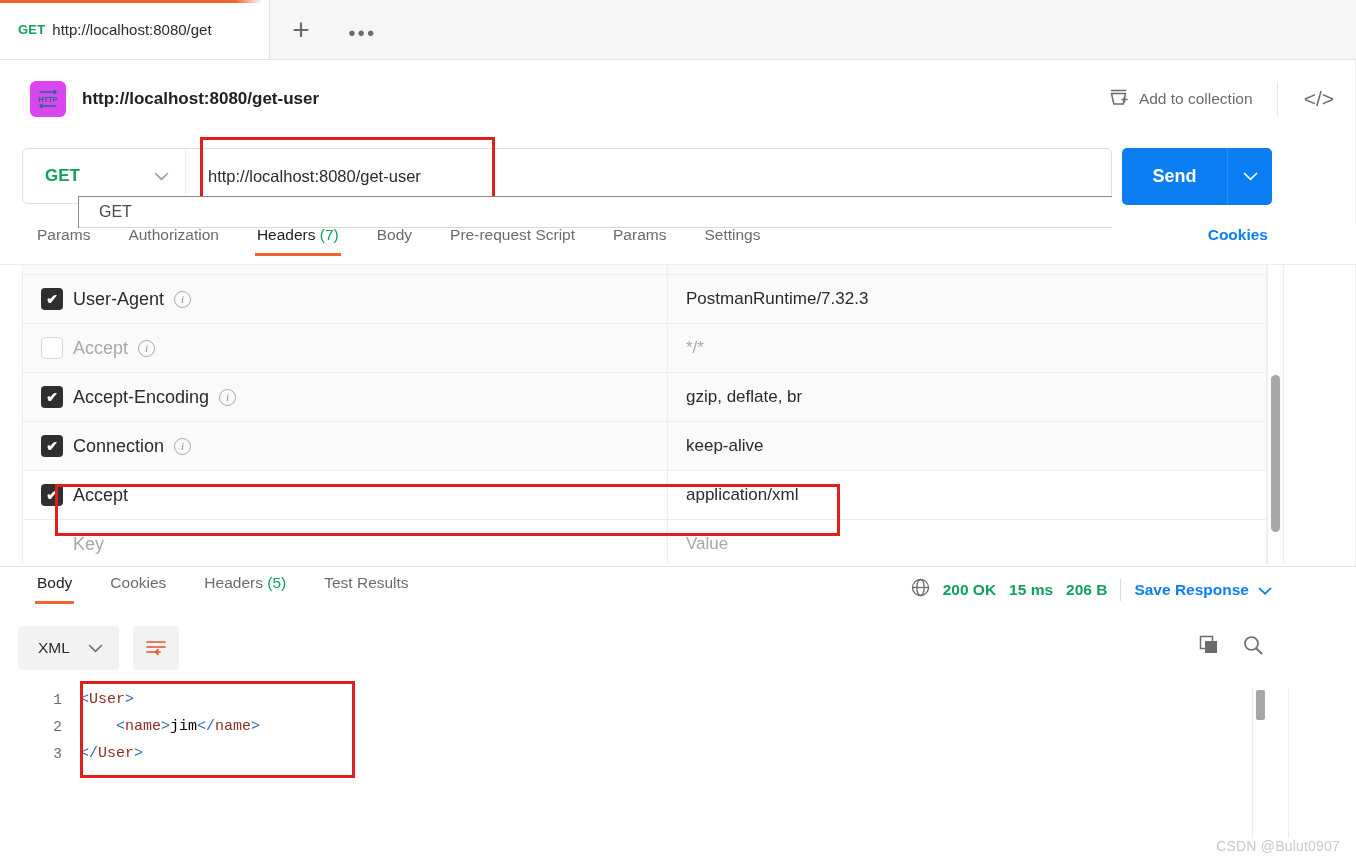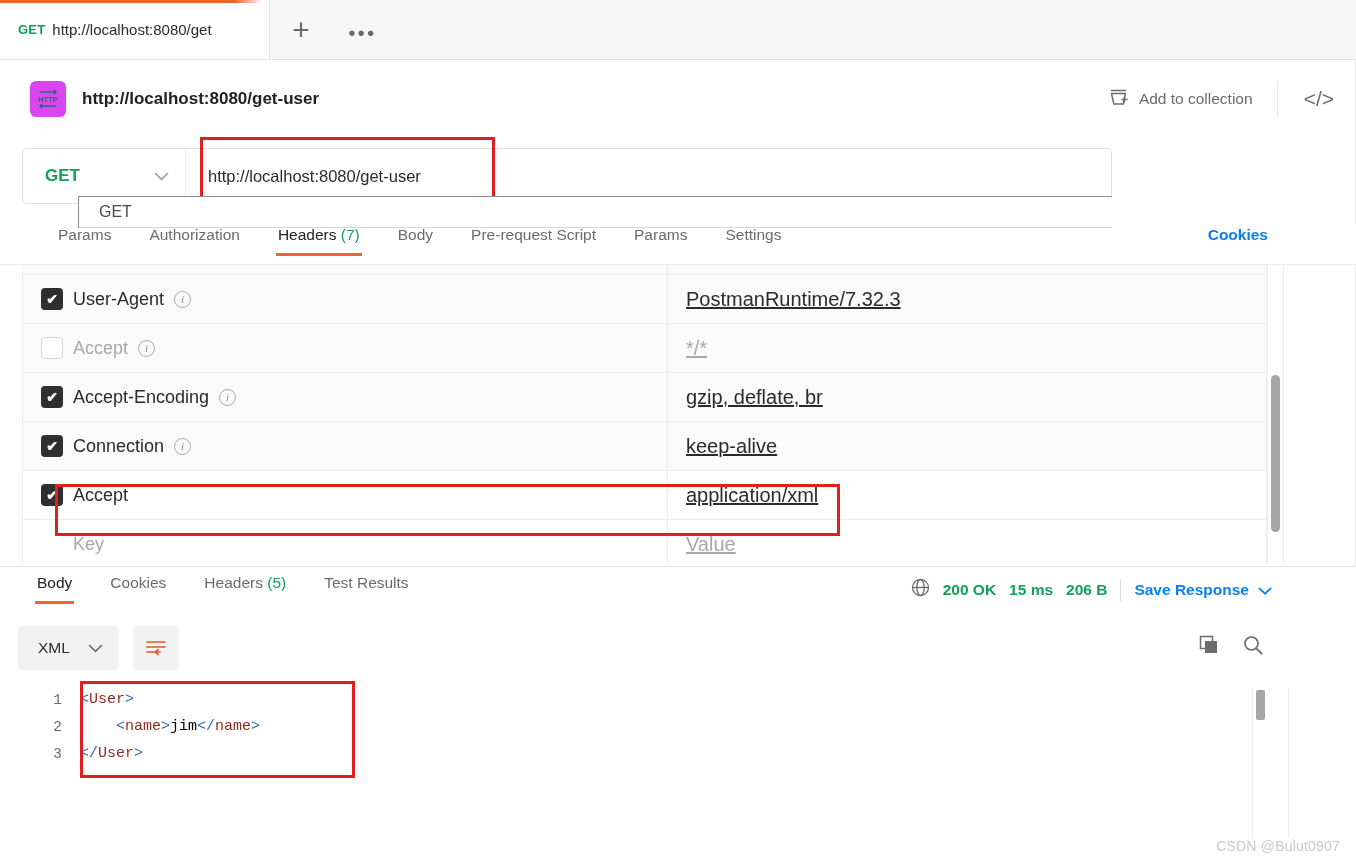--- a/index.html
+++ b/index.html
@@ -123,21 +123,21 @@
   }
   .method-pop-line {
     position: absolute; left: 180px; right: 0; top: 30px; height: 1px;
     background: #d8d8d8;
   }
   .method-pop-txt { color: #4a4a4a; font-size: 16px; }
 
   
   .req-tabs {
     position: absolute; left: 0; top: 224px; width: 1356px; height: 41px;
-    display: flex; align-items: flex-start; padding-left: 39px;
+    display: flex; align-items: flex-start; padding-left: 18px;
     border-bottom: 1px solid #ededed; z-index: 20; background: #fff;
   }
   .rtab {
     position: relative; padding: 2px 19px 12px 19px; font-size: 15.5px;
     color: #6b6b6b; cursor: pointer; white-space: nowrap;
   }
   .rtab.active { color: #212121; }
   .rtab.active::after {
     content: ""; position: absolute; left: 17px; right: 17px; bottom: 0;
     height: 3px; background: #f1642e;
@@ -158,21 +158,21 @@
     border-bottom: 1px solid #ededed; background: #fafafa;
   }
   .hrow.white { background: #fff; }
   .cellk {
     width: 645px; display: flex; align-items: center; gap: 10px;
     padding-left: 18px; height: 100%;
     border-right: 1px solid #ededed;
   }
   .cellv {
     flex: 1; display: flex; align-items: center; padding-left: 18px;
-    height: 100%; font-size: 20px; color: #2b2b2b; text-decoration: underline;
+    height: 100%; font-size: 17px; color: #2b2b2b;
   }
   .cb {
     width: 22px; height: 22px; border-radius: 4px; flex: none;
     display: flex; align-items: center; justify-content: center;
     cursor: pointer;
   }
   .cb.on { background: #2f2f2f; }
   .cb.off { background: #fff; border: 1.5px solid #d4d4d4; }
   .cb .mk { color: #fff; font-size: 14px; line-height: 1; font-weight: bold; }
   .kname { font-size: 18px; color: #2b2b2b; }
@@ -331,20 +331,28 @@
       <span class="chev">
         <svg width="15" height="9" viewBox="0 0 15 9">
             <path d="M1.5 1.5 L7.5 7.3 L13.5 1.5" fill="none" stroke="#9a9a9a" stroke-width="1.6" stroke-linecap="round"></path>
           </svg>
       </span>
     </div>
     <div class="url-input">http://localhost:8080/get-user</div>
   </div>
   <div class="url-redbox"></div>
 
+  <div class="send-wrap">
+    <div class="send-main">Send</div>
+    <div class="send-caret">
+      <svg width="15" height="9" viewBox="0 0 15 9">
+          <path d="M1.5 1.5 L7.5 7.3 L13.5 1.5" fill="none" stroke="#fff" stroke-width="1.7" stroke-linecap="round"></path>
+        </svg>
+    </div>
+  </div>
 
   <div class="method-pop">
     <div class="method-pop-line"></div>
     <div class="method-pop-inner">
       <span class="method-pop-txt">GET</span>
     </div>
   </div>
 
   <div class="req-tabs">
     <div class="rtab"><span>Params</span></div>

